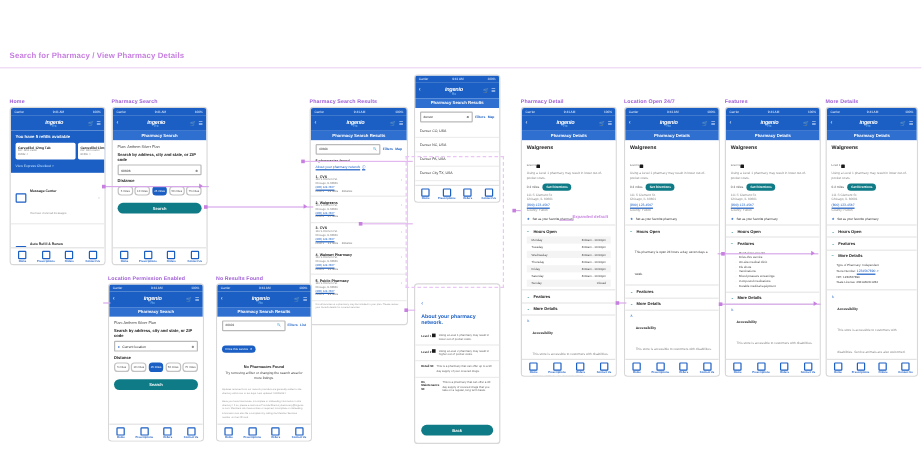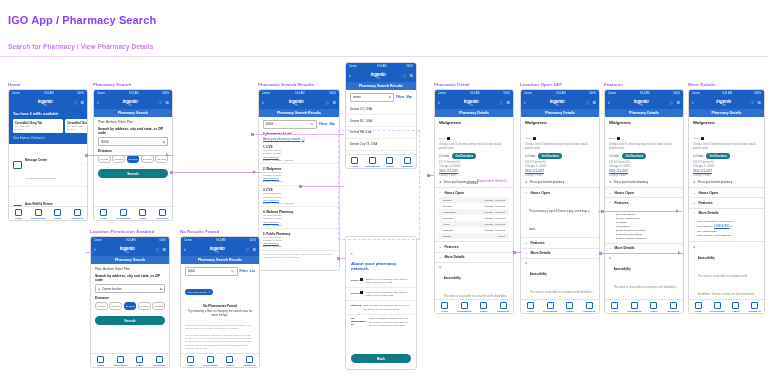--- a/index.html
+++ b/index.html
@@ -114,21 +114,20 @@
   .conn{position:absolute;background:#d7a9ea;}
   .dotsq{position:absolute;width:2.5px;height:2.5px;background:#c77fe0;}
   .dashbox{position:absolute;border:.8px dashed #e3b7f0;}
   .arrow{position:absolute;width:0;height:0;border-top:2.2px solid transparent;border-bottom:2.2px solid transparent;border-left:3.4px solid #c77fe0;}
 </style>
 </head>
 <body>
 
 <div class="canvas">
 
-  <div class="page-title">IGO App / Pharmacy Search</div>
   <div class="page-sub">Search for Pharmacy / View Pharmacy Details</div>
   <div class="hdr-rule"></div>
 
   <div class="flabel" style="left:8px;top:82px;">Home</div>
   <div class="phone" style="left:8px;top:89px;width:78px;height:130px;">
     <div class="statusbar">
       <span class="sb-l">Carrier</span>
       <span class="sb-c">9:41 AM</span>
       <span class="sb-r">100%</span>
     </div>

